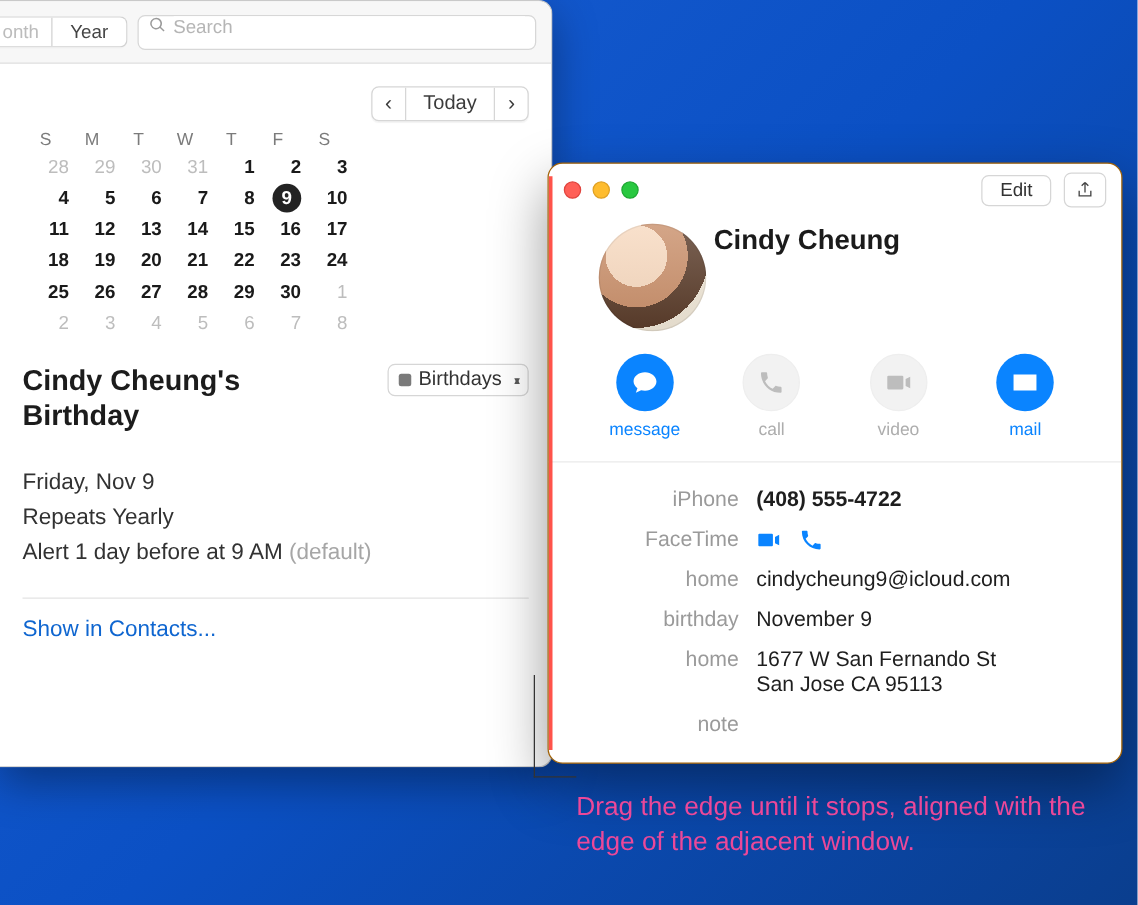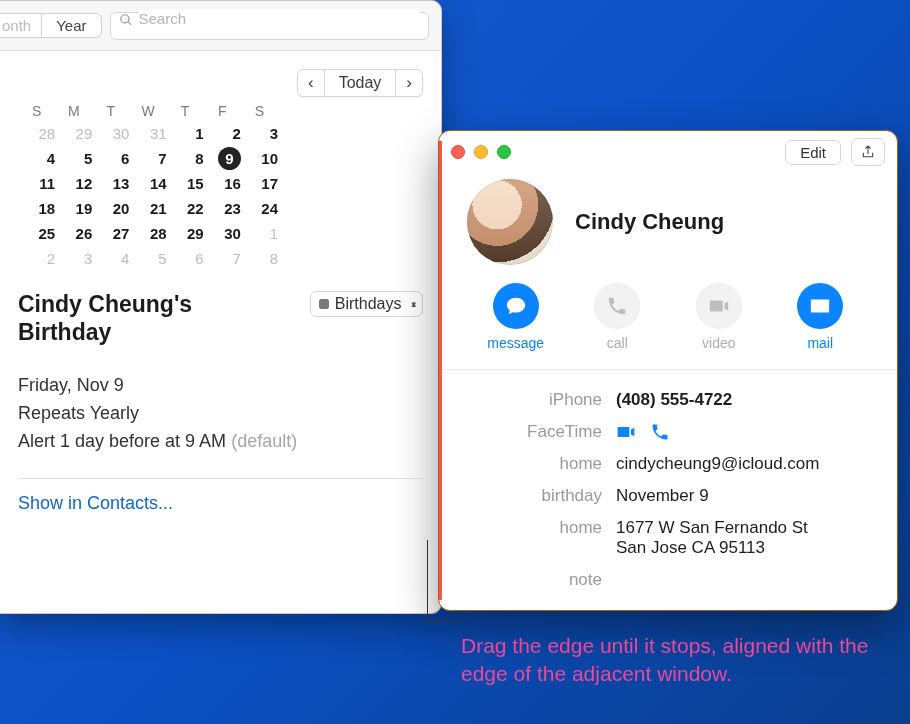--- a/index.html
+++ b/index.html
@@ -40,24 +40,24 @@
   .seg span {
     padding: 3px 14px; font-size: 15px; color: #444;
     border-right: 1px solid #d2d2d2;
   }
   .seg span:last-child { border-right: none; }
   .seg .dim { color: #bcbcbc; }
   .seg.first { border-top-left-radius:0; border-bottom-left-radius:0; border-left:none;}
   .seg.first span:first-child { padding-left:2px; padding-right:10px;}
   .searchbox {
     flex: 1;
-    display: flex; align-items: flex-end;
+    display: flex; align-items: flex-start;
     height: 28px;
     border: 1px solid #d7d7d7; border-radius: 6px;
-    background: #fff; padding: 12px 8px; color: #b5b5b5;
+    background: #fff; padding: 0 8px; color: #b5b5b5;
     gap: 6px;
   }
   .searchbox svg { width: 14px; height: 14px; fill: #9b9b9b; }
   .searchbox input {
     flex:1; border:none; outline:none; font-size:15px; color:#555;
   }
   .searchbox input::placeholder { color:#b5b5b5; }
 
   .cal-body { padding: 10px 18px 0 18px; }
   .nav-row { display:flex; justify-content:flex-end; margin:8px 0 6px; }
@@ -134,21 +134,21 @@
   .edit-btn {
     border:1px solid #d6d6d6; border-radius:6px; background:#fff;
     padding:3px 14px; font-size:15px; color:#333; cursor:default;
   }
   .share-btn {
     width:34px;height:28px; border:1px solid #d6d6d6; border-radius:6px;
     background:#fff; display:flex;align-items:center;justify-content:center;
   }
   .share-btn svg{width:16px;height:16px;stroke:#444;fill:none;stroke-width:1.6;}
 
-  .cw-header { display:flex; align-items:center; gap:22px; padding: 6px 28px 18px; }
+  .cw-header { display:flex; gap:6px; padding: 6px 40px 18px; }
   .avatar {
     width:86px;height:86px;border-radius:50%;
     background: radial-gradient(circle at 35% 30%, #f7d9bf 0 30%, #c98f6a 30% 50%, #5a3c2a 50% 70%, #efe6d6 70% 100%);
     box-shadow: inset 0 0 0 1px rgba(0,0,0,.08);
     position:relative; overflow:hidden;
   }
   .avatar::after{
     content:""; position:absolute; inset:0;
     background: linear-gradient(180deg, rgba(255,255,255,.2), rgba(0,0,0,.05));
   }
@@ -165,21 +165,21 @@
   .circle.gray { background:#f2f2f2; }
   .circle svg { width:22px;height:22px; }
   .circle.blue svg { fill:#fff; }
   .circle.gray svg { fill:#bdbdbd; }
   .action .albl { font-size:14px; }
   .albl.blue { color:#0a84ff; font-weight:500;}
   .albl.gray { color:#adadad; }
 
   .cw-hr { border:none; border-top:1px solid #eaeaea; margin:0 0 10px; }
 
-  .fields { padding: 4px 35px 0; font-size:17px; color:#1e1e1e; }
+  .fields { padding: 4px 24px 0; font-size:17px; color:#1e1e1e; }
   .frow { display:flex; align-items:flex-start; padding:6px 0; gap:14px; }
   .frow .flabel { width:128px; text-align:right; color:#9a9a9a; }
   .frow .fval { flex:1; }
   .frow .fval.strong { font-weight:600; }
   .ft-icons { display:flex; gap:14px; }
   .ft-icons svg { width:20px;height:20px;fill:#0a84ff; }
 
   
   .callout-line {
     position:absolute;

